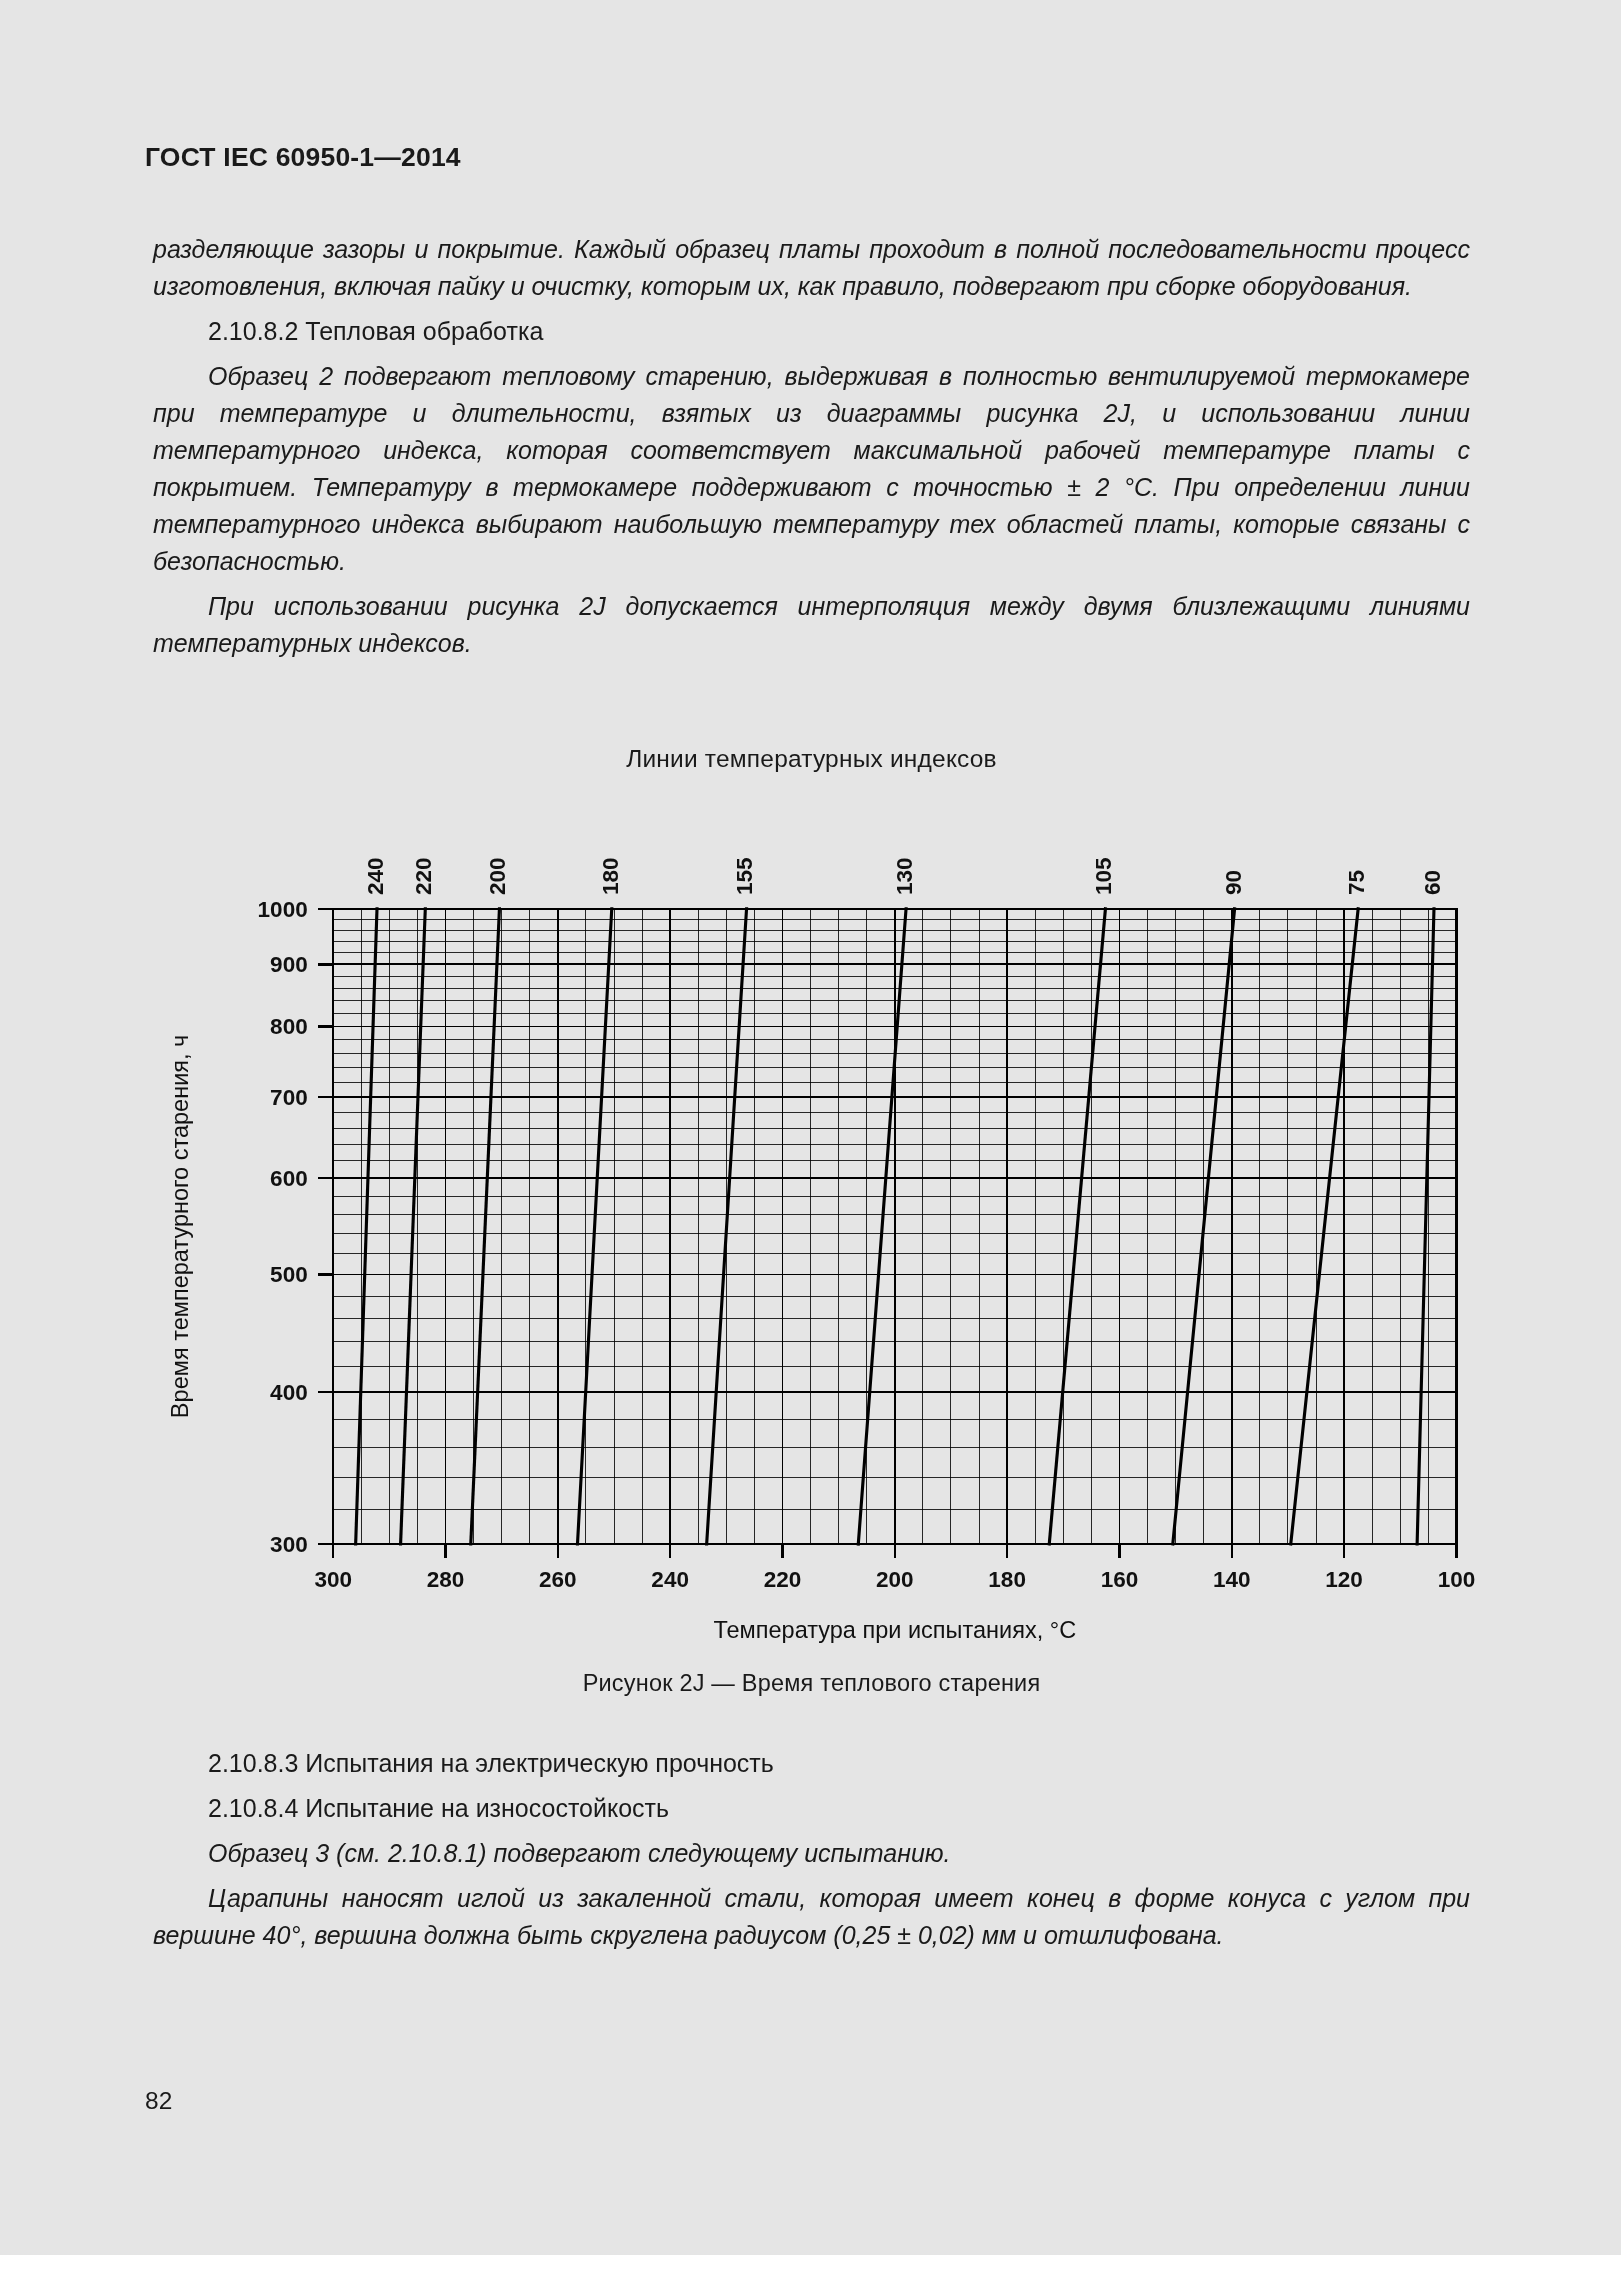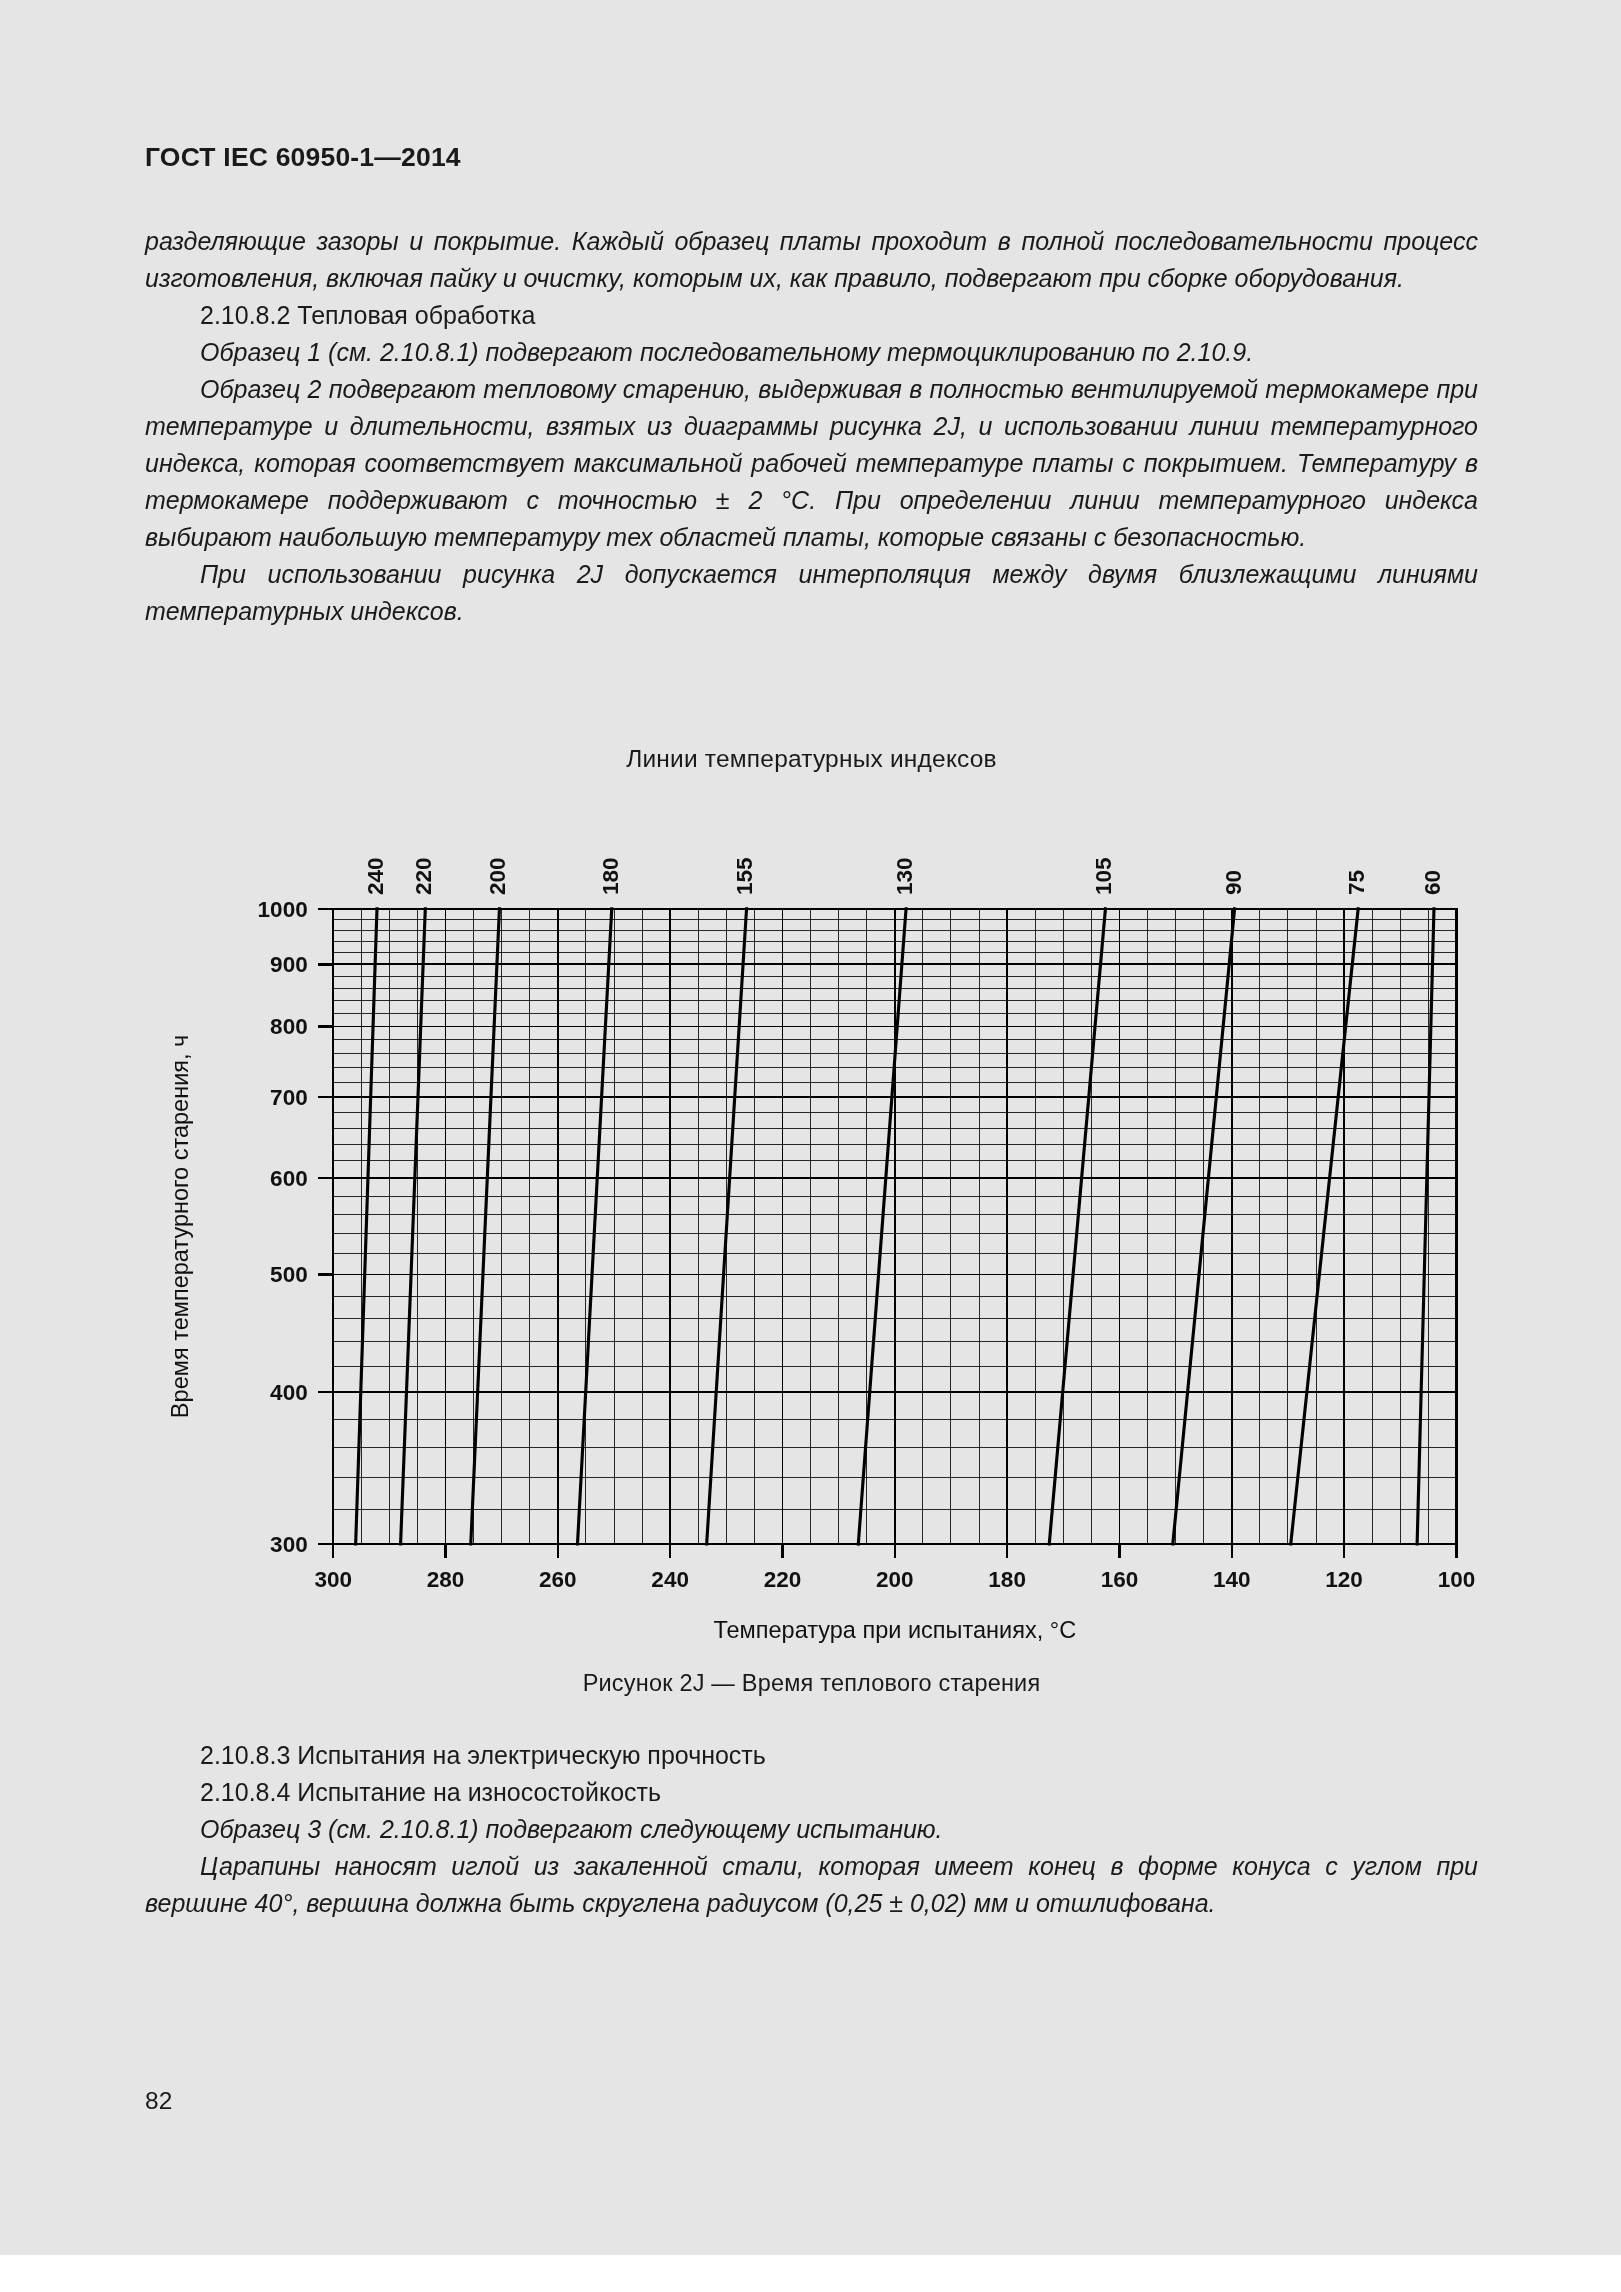--- a/index.html
+++ b/index.html
@@ -40,21 +40,21 @@
     width: 1333px;
     font-size: 25px;
     line-height: 37px;
     text-align: justify;
     font-style: italic;
   }
   .body-block.upper { top: 223px; }
   .body-block.lower { top: 1737px; }
 
   .para {
-    margin: 0;
+    margin: 8px;
     text-indent: 55px;
     font-style: italic;
   }
   .para.roman {
     font-style: normal;
     text-indent: 55px;
   }
   .para.cont { text-indent: 0; }
 
   
@@ -107,21 +107,20 @@
 </head>
 <body>
 
 <div class="page">
 
   <div class="doc-header">ГОСТ IEC 60950-1—2014</div>
 
   <div class="body-block upper">
     <p class="para cont">разделяющие зазоры и покрытие. Каждый образец платы проходит в полной последовательности процесс изготовления, включая пайку и очистку, которым их, как правило, подвергают при сборке оборудования.</p>
     <p class="para roman">2.10.8.2 Тепловая обработка</p>
-    <p class="para">Образец 1 (см. 2.10.8.1) подвергают последовательному термоциклированию по 2.10.9.</p>
     <p class="para">Образец 2 подвергают тепловому старению, выдерживая в полностью вентилируемой термокамере при температуре и длительности, взятых из диаграммы рисунка 2J, и использовании линии температурного индекса, которая соответствует максимальной рабочей температуре платы с покрытием. Температуру в термокамере поддерживают с точностью ± 2 °C. При определении линии температурного индекса выбирают наибольшую температуру тех областей платы, которые связаны с безопасностью.</p>
     <p class="para">При использовании рисунка 2J допускается интерполяция между двумя близлежащими линиями температурных индексов.</p>
   </div>
 
   <div class="figure">
 
     <div class="fig-title">Линии температурных индексов</div>
 
     <div class="chart-wrap">
       <svg class="chart-svg" id="chart" width="1333" height="863" viewBox="0 0 1360 880" aria-label="chart">

